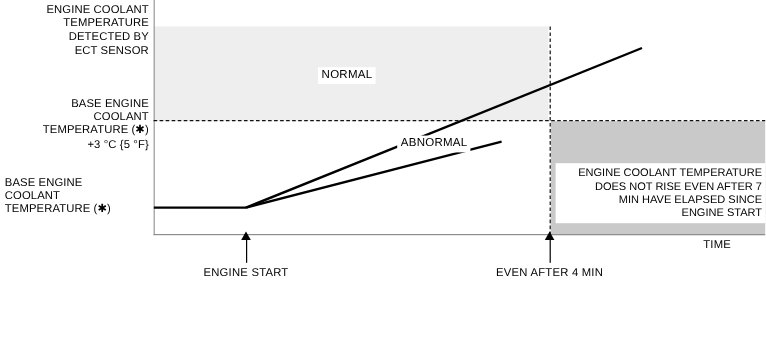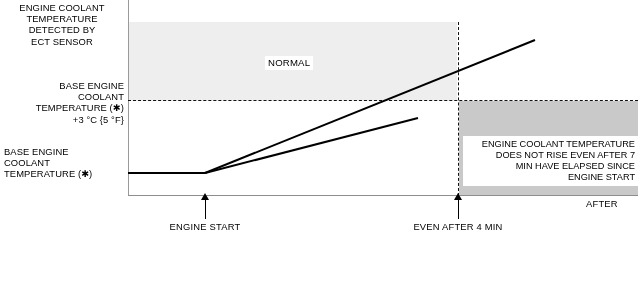--- a/index.html
+++ b/index.html
@@ -22,21 +22,21 @@
   
   .axis-label {
     position: absolute;
     text-align: right;
     font-size: 9.4px;
     line-height: 11.2px;
     letter-spacing: 0.1px;
     color: #000;
     white-space: pre-line;
   }
-  #label-ect   { left: 0px;  top: 2px;   width: 124px; text-align: center; }
+  #label-ect   { left: 0px;  top: 2px;   width: 124px; }
   #label-base3 { left: 0px;  top: 80px;  width: 124px; }
   #label-base  { left: 0px;  top: 146px; width: 124px; text-align: left; padding-left: 4px; box-sizing: border-box; }
 
   
   #plot {
     position: absolute;
     left: 128px;
     top: 0px;
     width: 510px;
     height: 200px;
@@ -223,27 +223,28 @@
 
       <path d="M 0 173 L 77 173" stroke="#000" stroke-width="2" fill="none"></path>
 
       <path d="M 77 173 L 407 40" stroke="#000" stroke-width="2" fill="none"></path>
 
       <path d="M 77 173 L 290 118" stroke="#000" stroke-width="2" fill="none"></path>
     </svg>
 
     <div class="region-tag" id="tag-normal">NORMAL</div>
 
+    <div class="region-tag" id="tag-abnormal">ABNORMAL</div>
 
     <div id="abnormal-note">ENGINE COOLANT TEMPERATURE
 DOES NOT RISE EVEN AFTER 7
 MIN HAVE ELAPSED SINCE
 ENGINE START</div>
 
-    <div id="time-label">AFTER</div>
+    <div id="time-label">TIME</div>
   </div>
 
   <div class="tick-group" id="tick-start">
     <div class="tick-stem"></div>
     <div class="tick-arrow"></div>
     <div class="tick-text">ENGINE START</div>
   </div>
 
   <div class="tick-group" id="tick-seven">
     <div class="tick-stem"></div>

